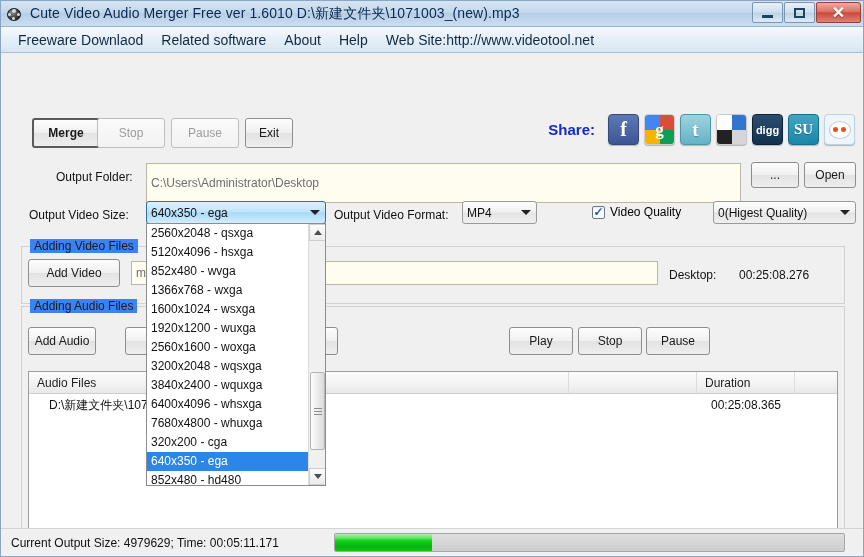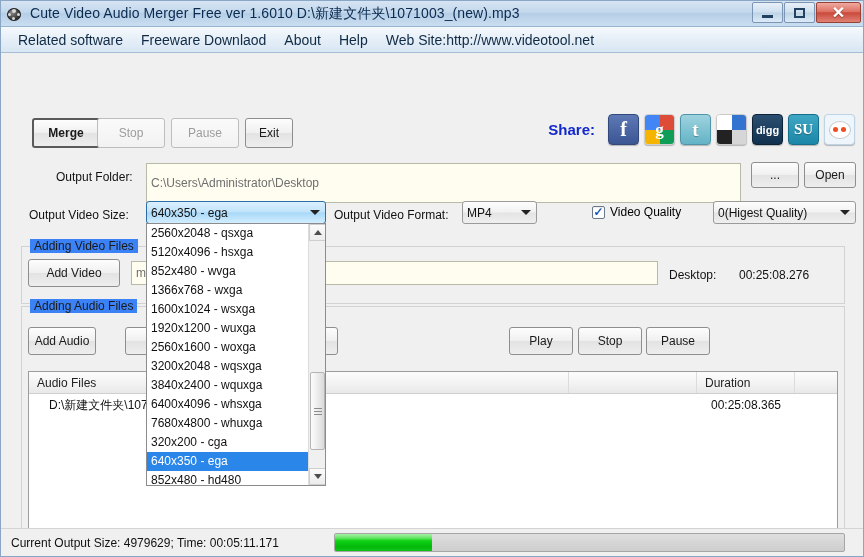--- a/index.html
+++ b/index.html
@@ -306,22 +306,22 @@
       <div class="win-btn">
         <div class="glyph-max"></div>
       </div>
       <div class="win-btn close">
         <div class="glyph-close">✕</div>
       </div>
     </div>
   </div>
 
   <div id="menubar">
+    <div class="menu-item">Freeware Downlaod</div>
     <div class="menu-item">Related software</div>
-    <div class="menu-item">Freeware Downlaod</div>
     <div class="menu-item">About</div>
     <div class="menu-item">Help</div>
     <div class="menu-item">Web Site:http://www.videotool.net</div>
   </div>
 
   <div id="client">
 
     <div class="btn default" style="left:31px; top:65px; width:68px; height:30px;">Merge</div>
     <div class="btn disabled" style="left:96px; top:65px; width:68px; height:30px;">Stop</div>
     <div class="btn disabled" style="left:170px; top:65px; width:68px; height:30px;">Pause</div>

